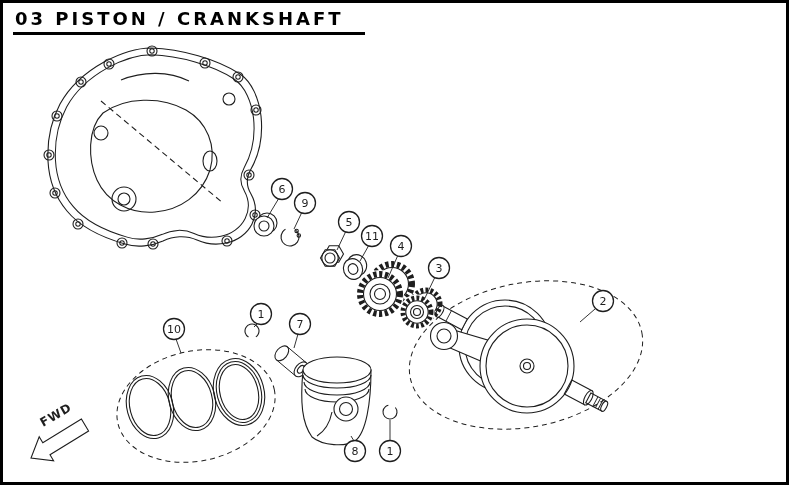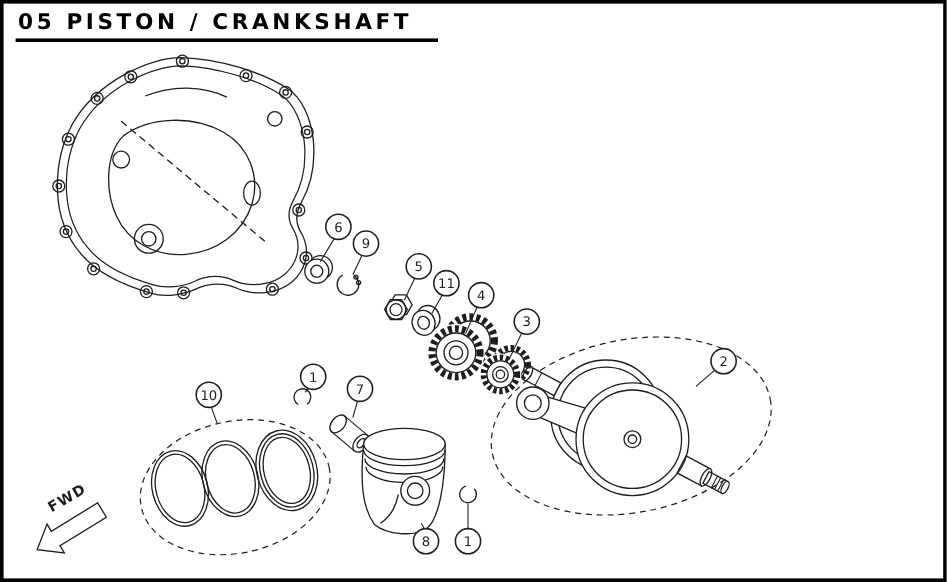--- a/index.html
+++ b/index.html
@@ -27,21 +27,21 @@
   .dash{fill:none;stroke:#1e1e1e;stroke-width:1;stroke-dasharray:5 4;}
   .teeth{fill:none;stroke:#1e1e1e;}
   .callout circle{fill:#ffffff;stroke:#1e1e1e;stroke-width:1.3;}
   .callout text{font:11px "DejaVu Sans", sans-serif;text-anchor:middle;fill:#1e1e1e;stroke:none;}
   .fwd-text{font:bold 12px "DejaVu Sans", sans-serif;fill:#1e1e1e;stroke:none;letter-spacing:1px;}
 </style>
 </head>
 <body>
 
 <div class="page">
-  <h1 class="title">05 PISTON / CRANKSHAFT</h1>
+  <h1 class="title">03 PISTON / CRANKSHAFT</h1>
 
   <svg class="art" width="789" height="485" viewBox="0 0 789 485" xmlns="http://www.w3.org/2000/svg">
 
     <defs>
       <g id="boss">
           <circle r="5" class="thin"></circle>
           <circle r="2.2" class="thin"></circle>
         </g>
     </defs>
 

